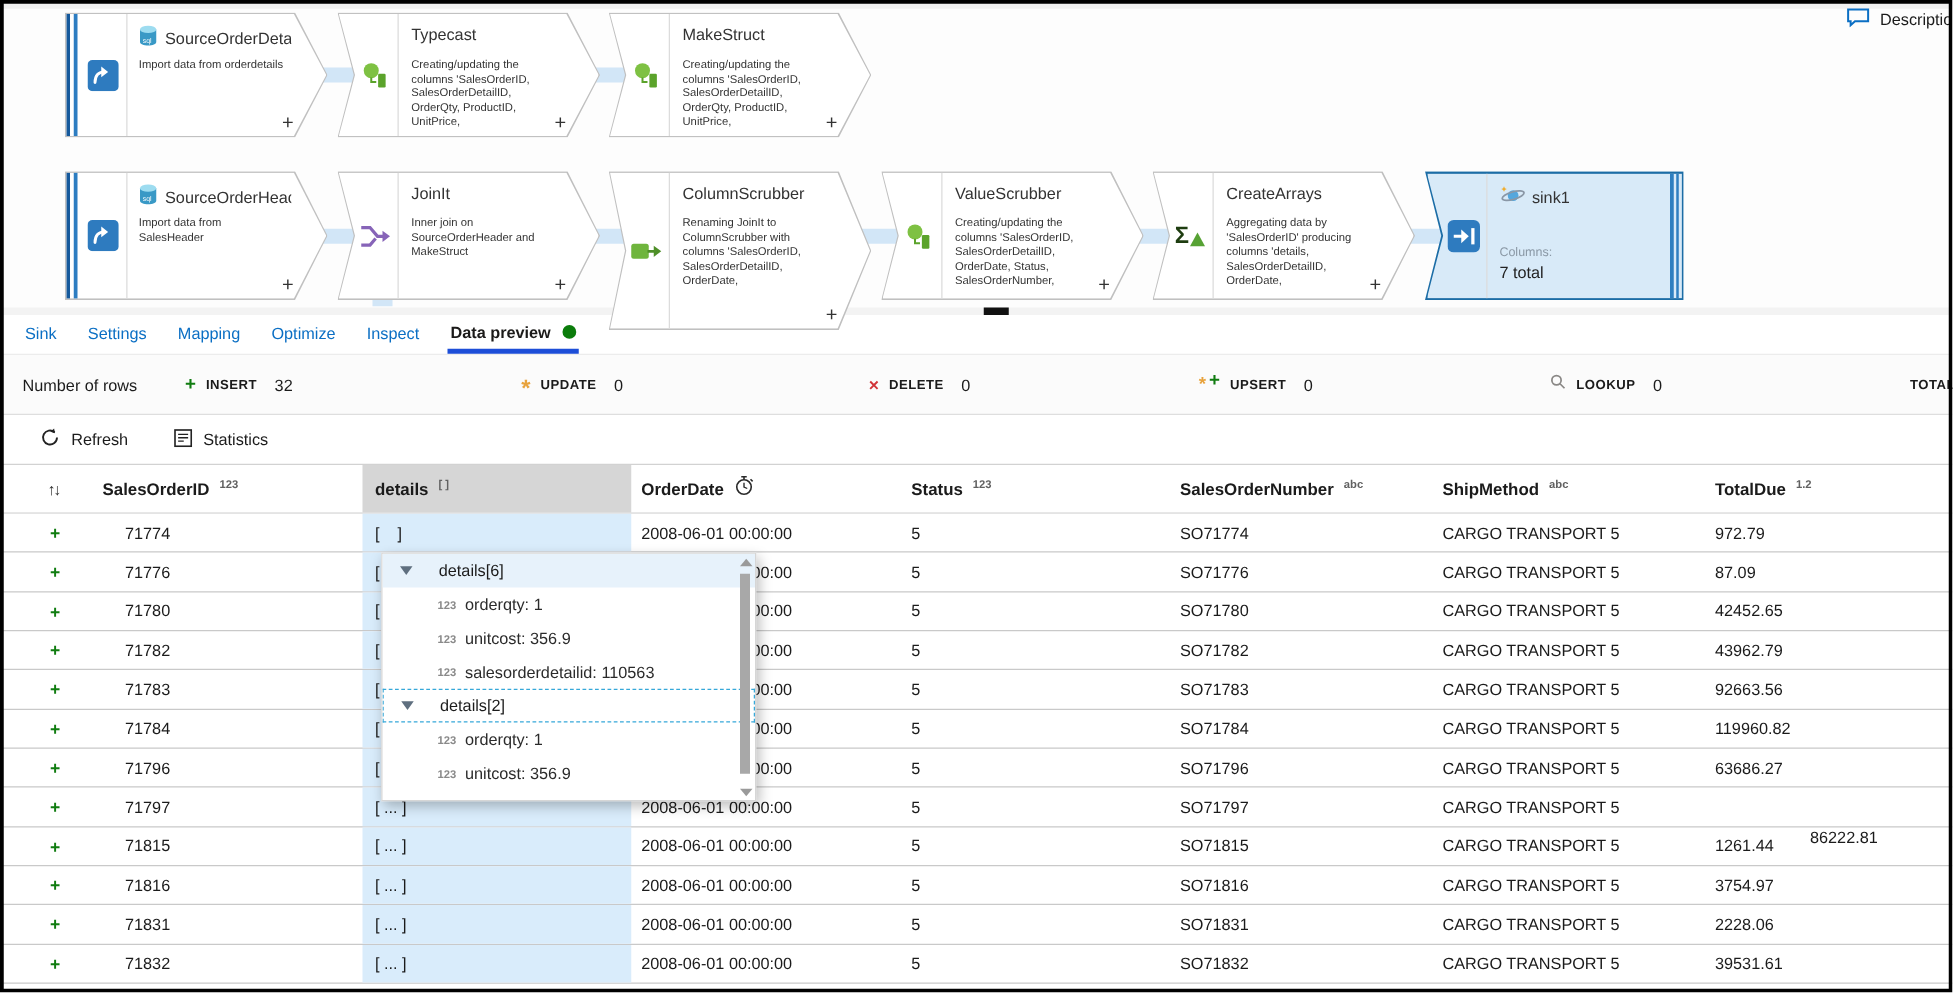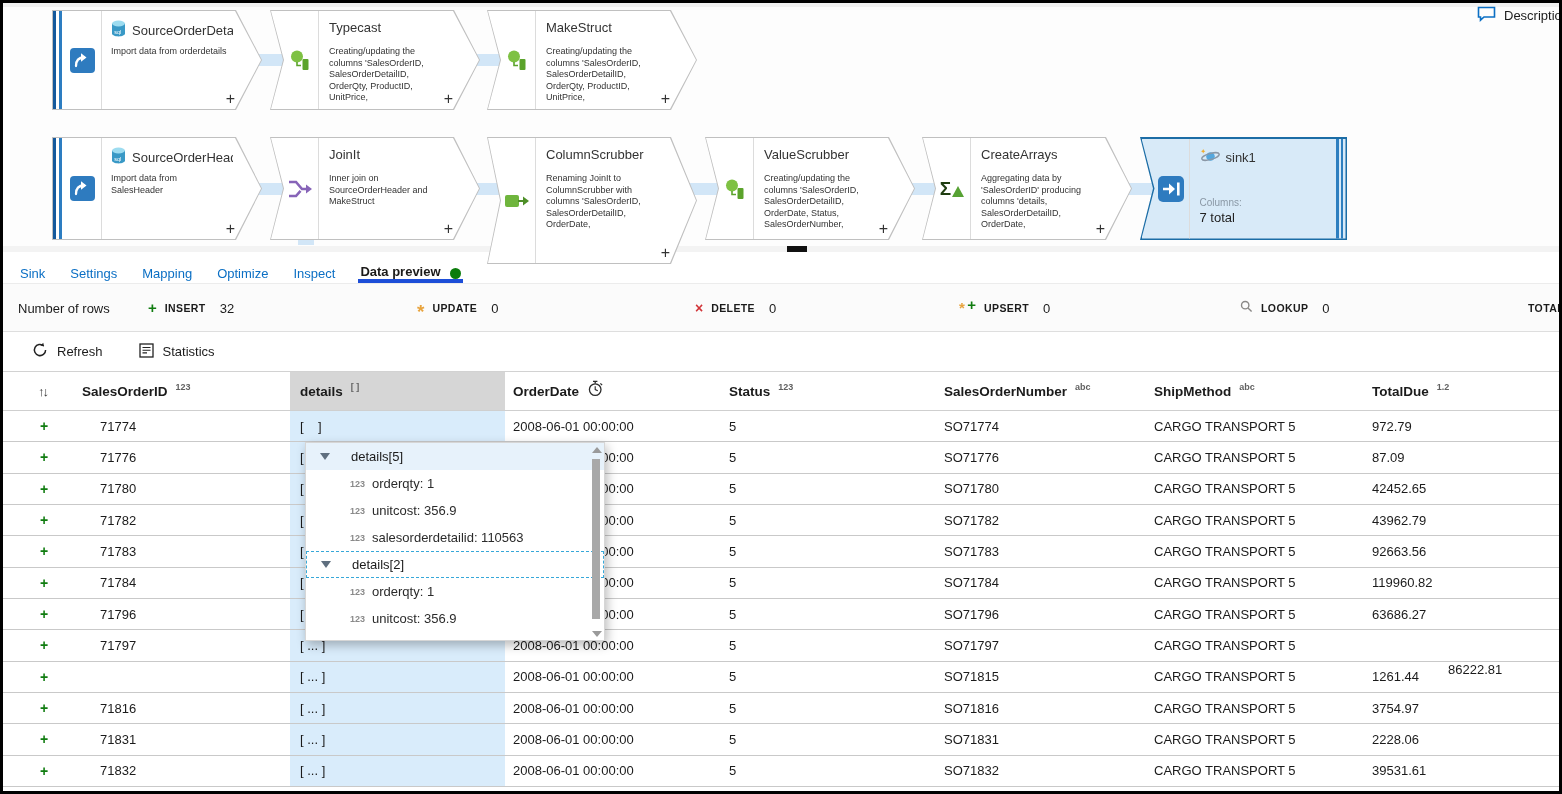--- a/index.html
+++ b/index.html
@@ -31,21 +31,21 @@
   .agg-icon { display:flex; align-items:flex-end; gap:1px; }
   .agg-sigma { font-size:19px; font-weight:bold; color:#1e3d10; line-height:19px; }
   .agg-tri { width:0; height:0; border-left:6px solid transparent; border-right:6px solid transparent;
     border-bottom:11px solid #57a234; margin-bottom:1px; }
   #canvas-scrollbar { position:absolute; left:0; top:246px; width:1562px; height:6px; background:#f3f3f3; }
   #canvas-scroll-thumb { position:absolute; left:787px; top:0; width:20px; height:6px; background:#111; }
 
   
   #tabbar { position:absolute; left:0; top:252px; width:1562px; height:32px; background:#fff;
     border-bottom:1px solid #ececec; display:flex; align-items:stretch; padding-left:18px; }
-  .tab { display:flex; align-items:flex-end; margin-right:21px; font-size:13px; color:#0b6fc4; cursor:pointer;
+  .tab { display:flex; align-items:center; margin-right:21px; font-size:13px; color:#0b6fc4; cursor:pointer;
     border-bottom:2px solid transparent; padding:0 2px; }
   .tab.active { color:#1b1a19; font-weight:bold; border-bottom:4px solid #1d4ed8; }
   .tab-dot { display:inline-block; width:11px; height:11px; border-radius:50%; background:#0b7c0b; margin-left:9px; }
   #desc-btn { position:absolute; left:1477px; top:0; height:30px; display:flex; align-items:center; gap:8px;
     background:none; border:none; font-size:13px; color:#1b1b1b; font-family:inherit; white-space:nowrap; }
 
   
   #statsbar { position:absolute; left:0; top:284px; width:1562px; height:48px; background:#fbfbfb;
     border-bottom:1px solid #dedede; }
   #rows-label { position:absolute; left:18px; top:0; height:48px; display:flex; align-items:center;
@@ -620,20 +620,23 @@
           <span>CARGO TRANSPORT 5</span>
         </div>
         <div class="td" style="left: 1446px; width: 186px; padding-left: 2px; margin-top: 24px;">
           <span>86222.81</span>
         </div>
       </div>
       <div class="trow" style="top: 250.64px; height: 31.33px;">
         <div class="td" style="left: 0px; width: 82px; padding-left: 40px;">
           <span class="row-plus">+</span>
         </div>
+        <div class="td" style="left: 82px; width: 208px; padding-left: 18px;">
+          <span>71815</span>
+        </div>
         <div class="td td-details" style="left: 290px; width: 215px; padding-left: 10px;">
           <span>[ ... ]</span>
         </div>
         <div class="td" style="left: 505px; width: 223px; padding-left: 8px;">
           <span>2008-06-01 00:00:00</span>
         </div>
         <div class="td" style="left: 728px; width: 215px; padding-left: 1px;">
           <span>5</span>
         </div>
         <div class="td" style="left: 943px; width: 209px; padding-left: 1px;">
@@ -723,21 +726,21 @@
         <div class="td" style="left: 1370px; width: 186px; padding-left: 2px;">
           <span>39531.61</span>
         </div>
       </div>
     </div>
 
   <div id="details-popup">
     <div id="popup-rows">
         <div class="pg-header first">
           <span class="pg-tri"></span>
-          <span class="pg-label">details[5]</span>
+          <span class="pg-label">details[6]</span>
         </div>
         <div class="pg-field">
           <span class="pg-badge">123</span>
           <span>orderqty: 1</span>
         </div>
         <div class="pg-field">
           <span class="pg-badge">123</span>
           <span>unitcost: 356.9</span>
         </div>
         <div class="pg-field">

